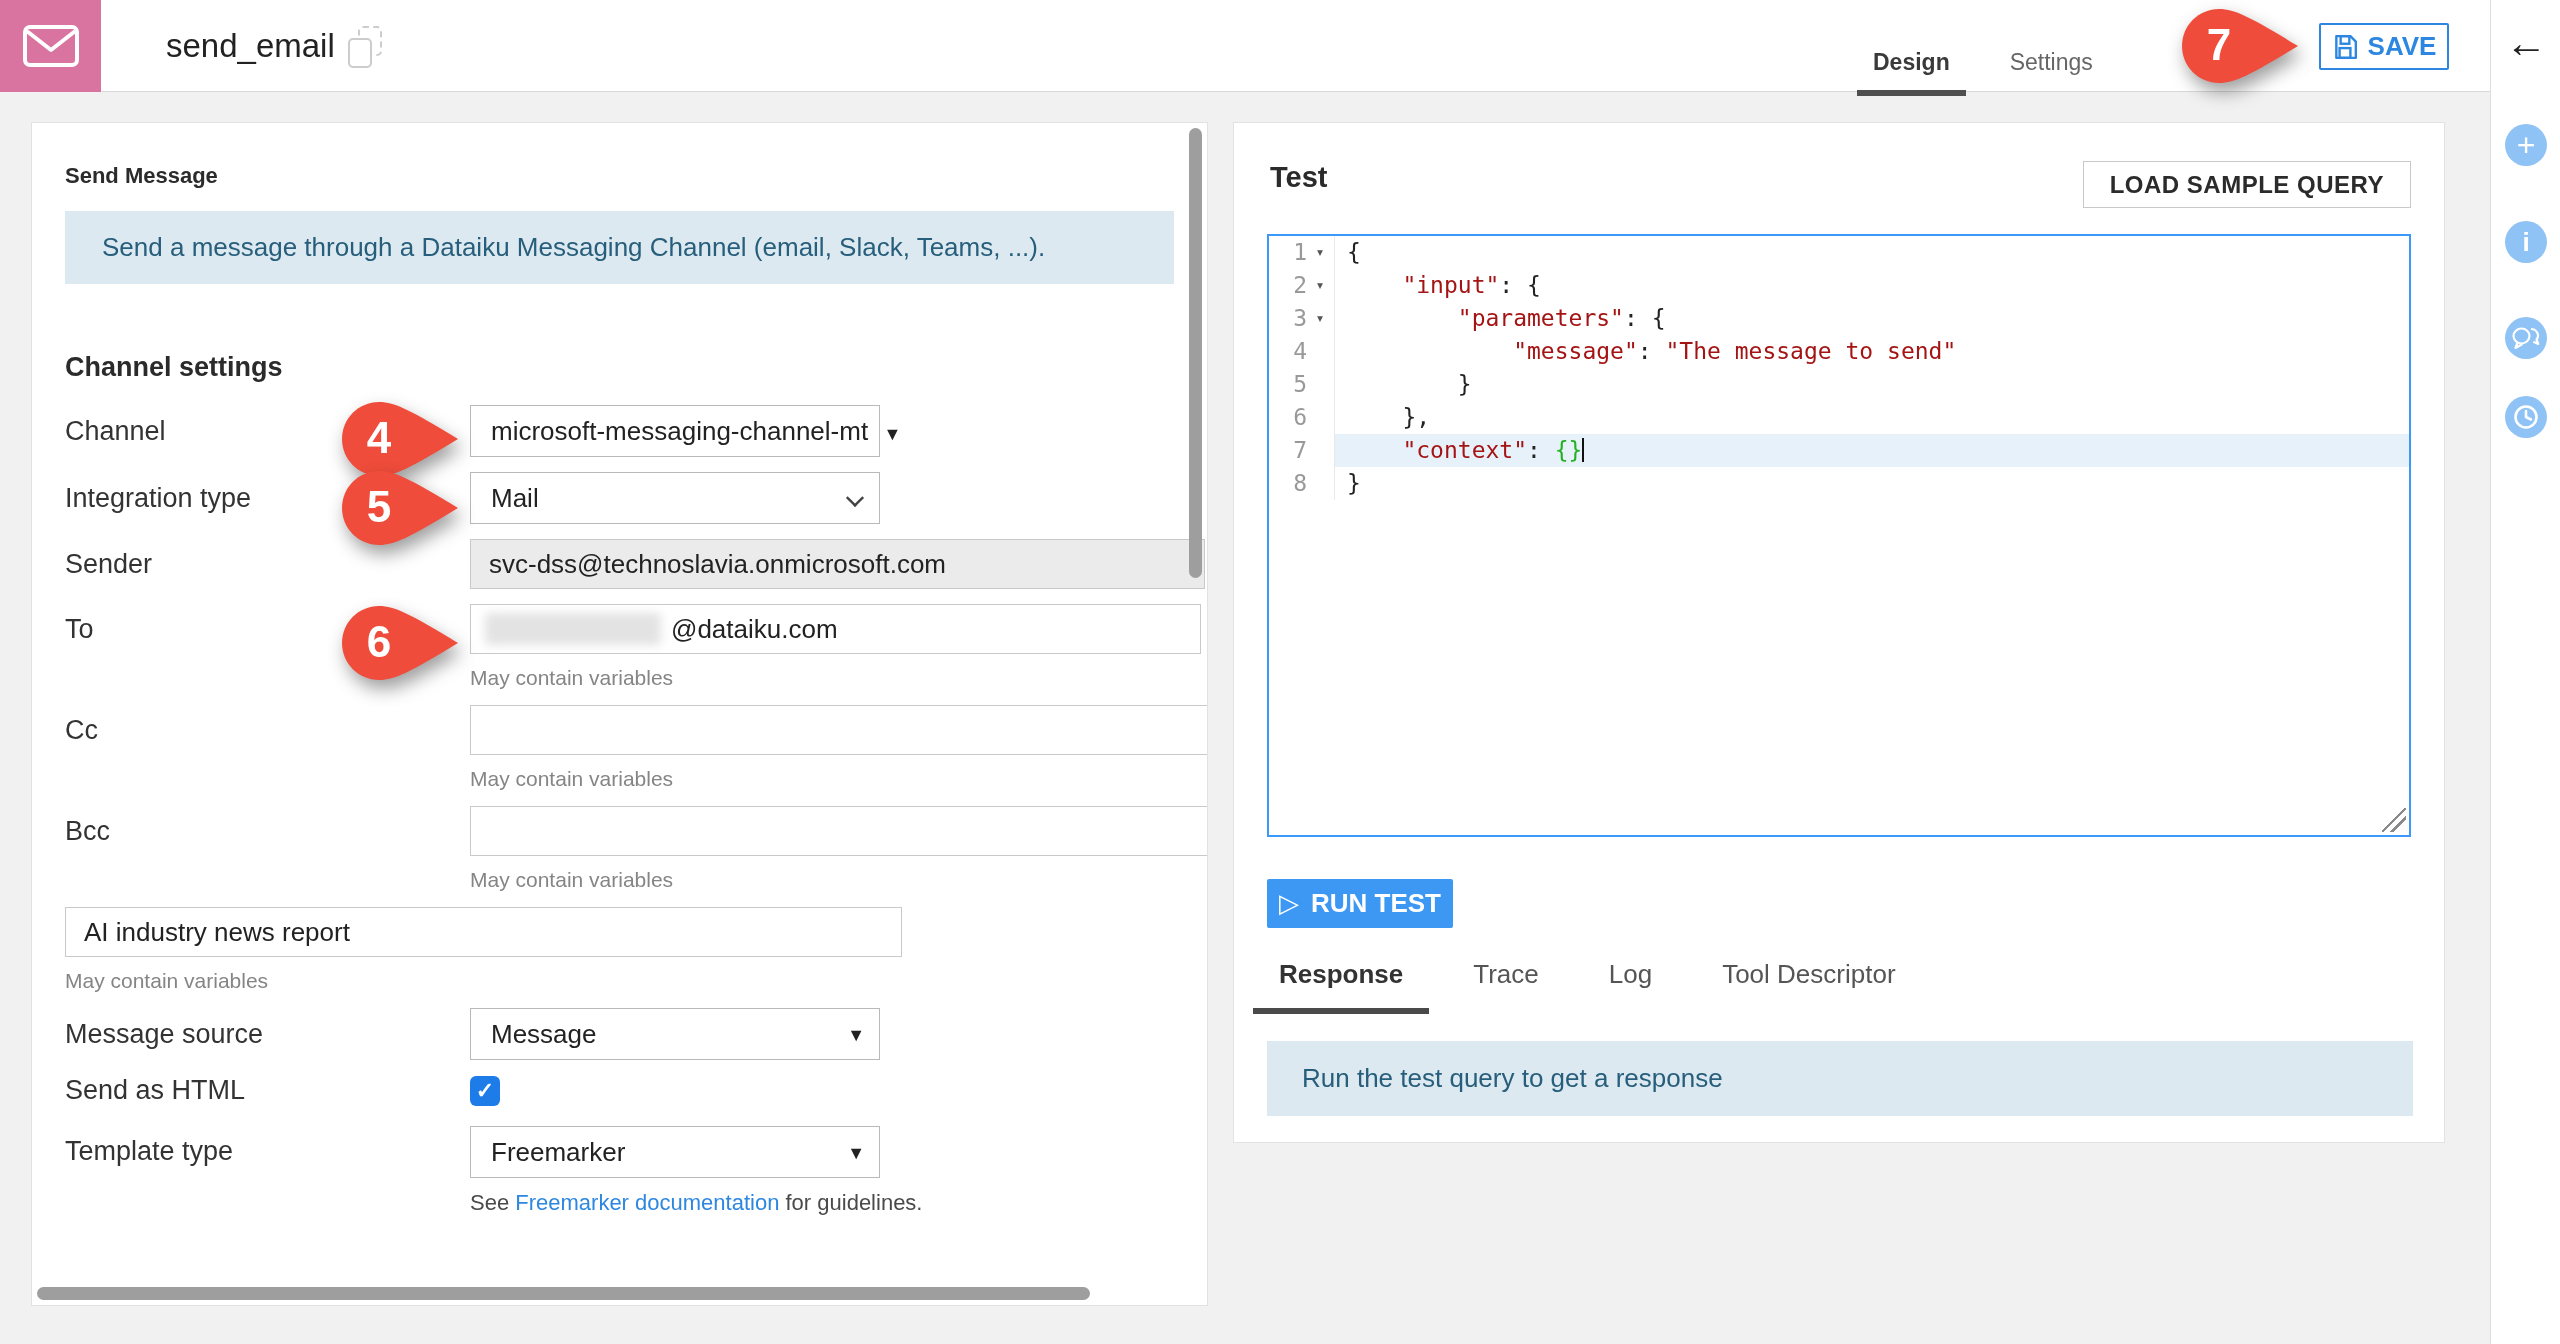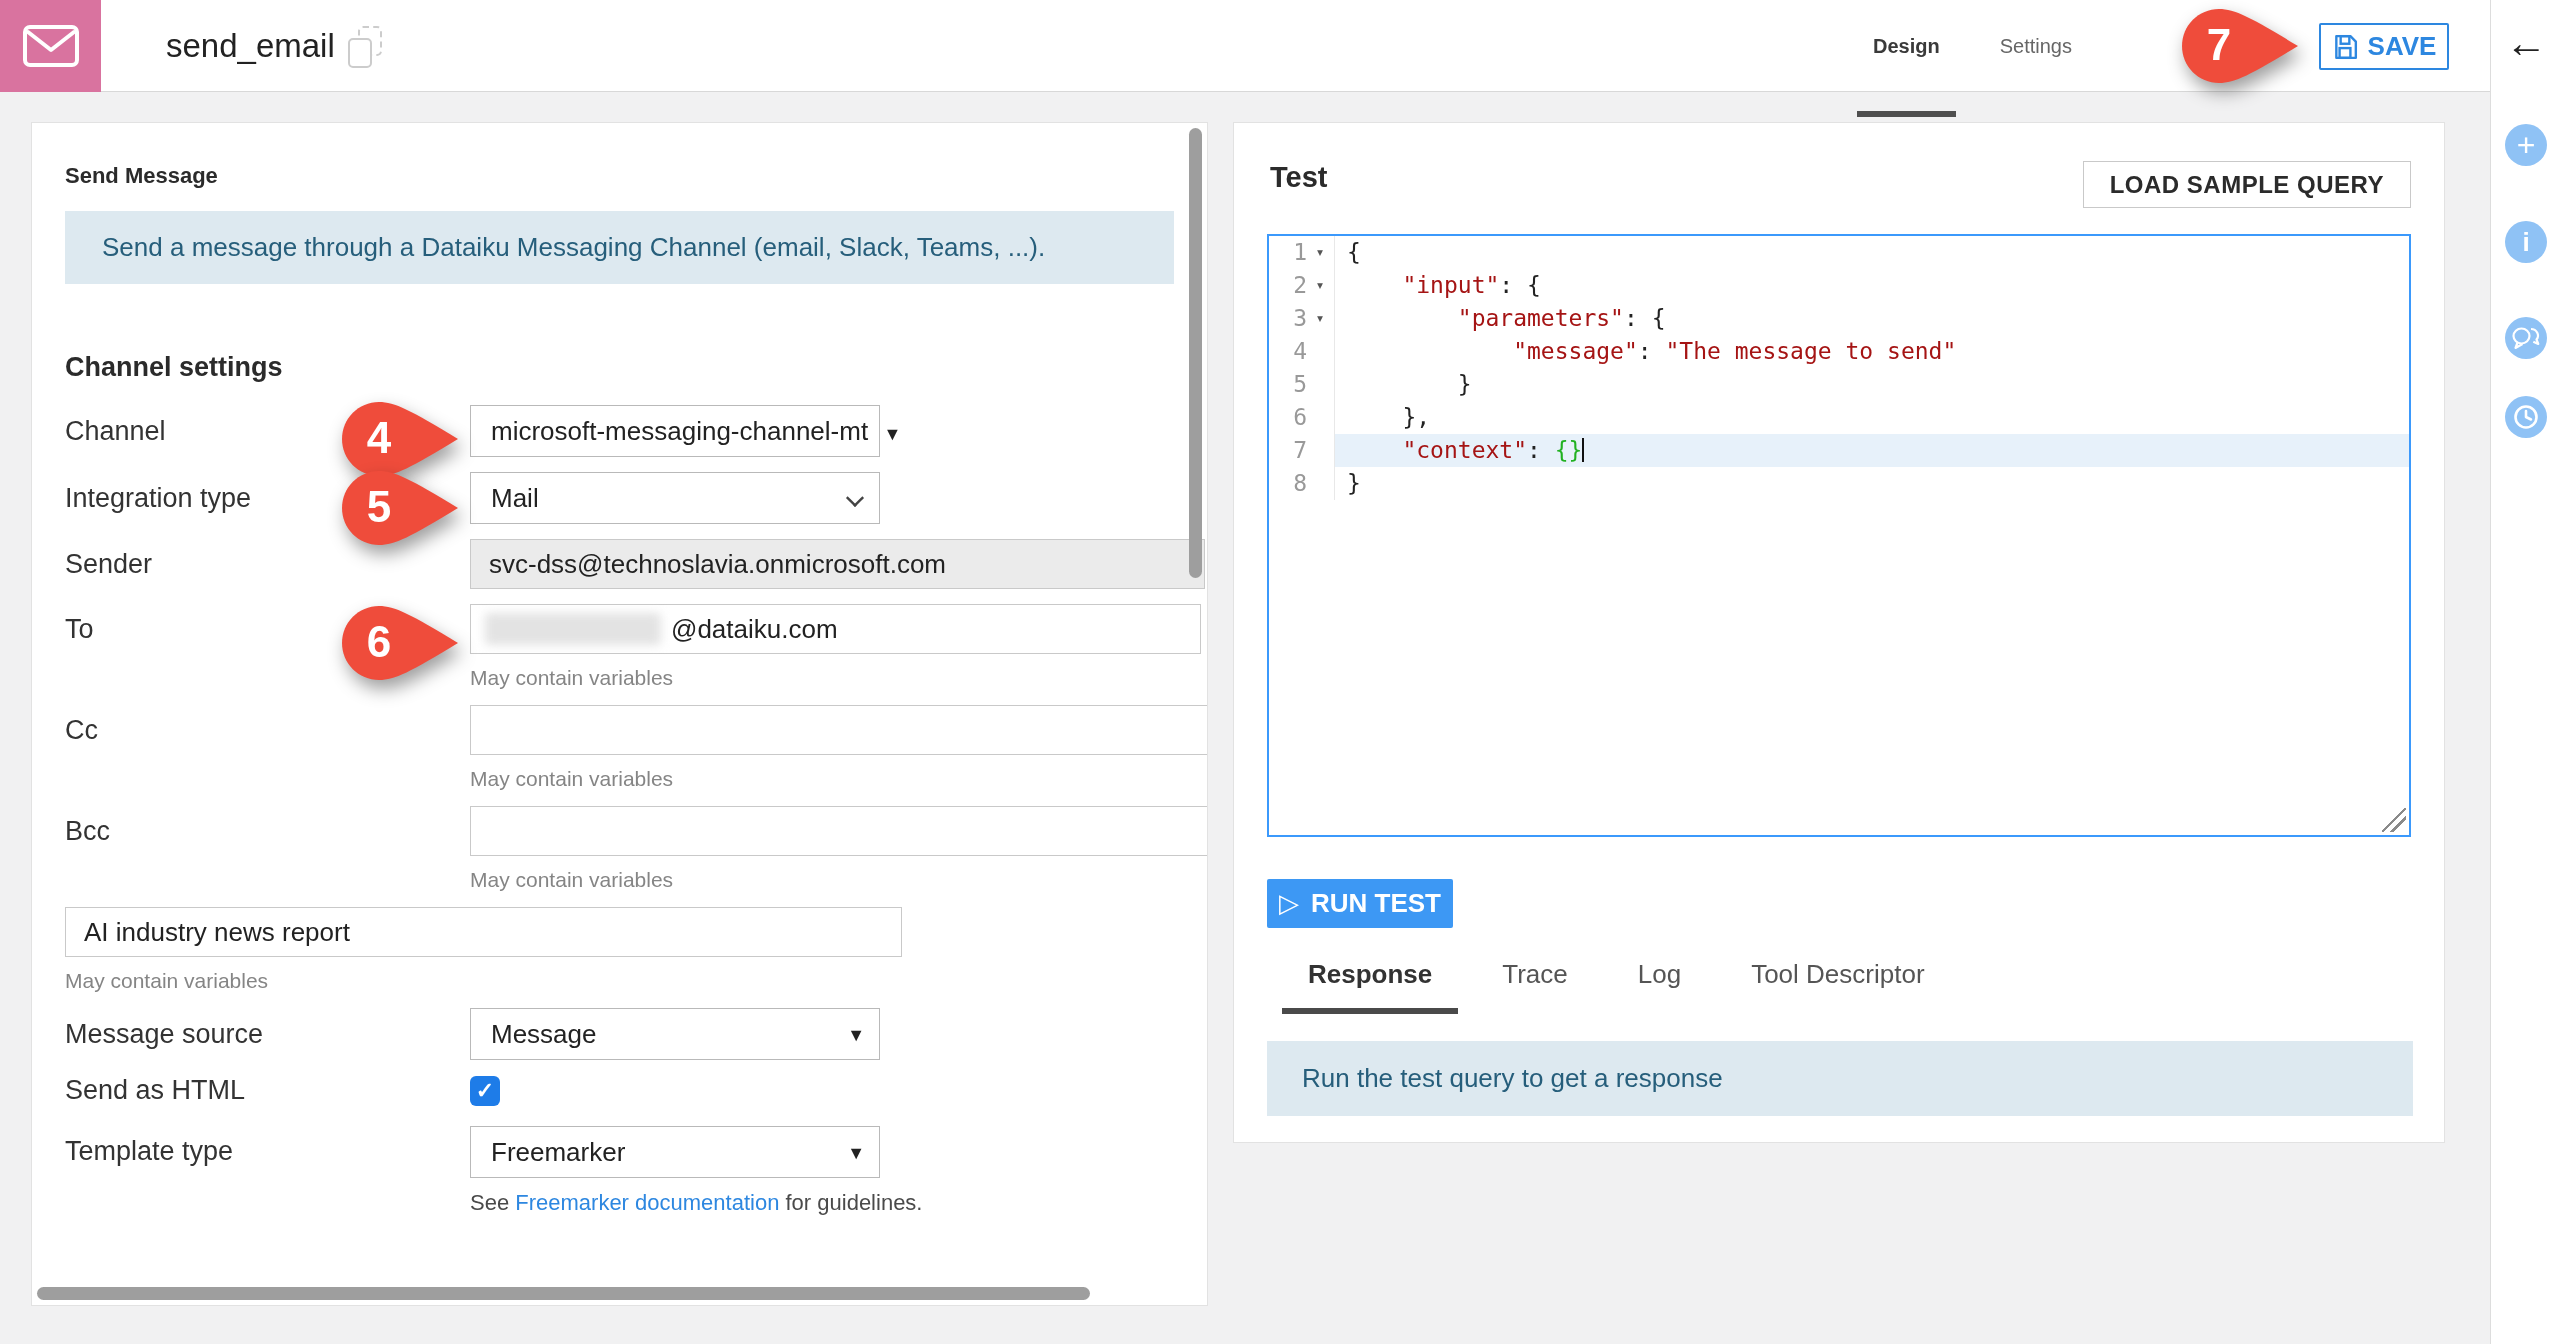--- a/index.html
+++ b/index.html
@@ -7,21 +7,21 @@
   body { font-family:"Liberation Sans", sans-serif; background:#f1f1f2; position:relative; overflow:hidden; color:#333; }
 
   
   .header { position:absolute; left:0; top:0; width:2490px; height:92px; background:#fff; border-bottom:1px solid #d8d8d8; }
   .app-icon { position:absolute; left:0; top:0; width:101px; height:92px; background:#d9739f; display:flex; align-items:center; justify-content:center; }
   .page-title { position:absolute; left:166px; top:0; height:92px; line-height:92px; font-size:33px; font-weight:500; color:#222; }
   .copy-icon { position:absolute; left:348px; top:26px; width:34px; height:42px; }
   .copy-icon .back { position:absolute; right:0; top:0; width:24px; height:30px; border:2px dashed #ccc; border-radius:5px; }
   .copy-icon .front { position:absolute; left:0; bottom:0; width:24px; height:30px; border:2px solid #ccc; border-radius:5px; background:#fff; }
   .header-tabs { position:absolute; left:1843px; top:0; height:92px; display:flex; }
-  .htab { position:relative; padding:0 30px; height:117px; line-height:92px; font-size:20px; color:#666; cursor:pointer; }
+  .htab { position:relative; padding:16px 30px; height:96px; line-height:92px; font-size:23px; color:#666; cursor:pointer; }
   .htab.active { color:#3a3a3a; font-weight:700; }
   .htab.active::after { content:""; position:absolute; left:14px; right:14px; bottom:0; height:6px; background:#4f4f4f; }
   .save-btn { position:absolute; left:2319px; top:23px; width:130px; height:47px; background:#fff; border:2px solid #2d87e0; border-radius:2px; color:#2d87e0; font-size:26px; font-weight:700; display:flex; align-items:center; justify-content:center; gap:10px; cursor:pointer; font-family:inherit; }
 
   
   .side-strip { position:absolute; right:0; top:0; width:70px; height:1344px; background:#fff; border-left:1px solid #ddd; }
   .back-arrow { position:absolute; left:0; width:70px; top:22px; text-align:center; font-size:42px; color:#222; line-height:1; cursor:pointer; }
   .circ { position:absolute; left:14px; width:42px; height:42px; border-radius:50%; background:#8fc2f5; color:#fff; display:flex; align-items:center; justify-content:center; font-weight:700; cursor:pointer; }
   .circ.plus { top:124px; font-size:32px; font-weight:400; }
   .circ.info { top:221px; font-size:26px; }
@@ -77,21 +77,21 @@
   .code-text { flex:1; white-space:pre; color:#222; padding-left:12px; }
   .cm-line.active .code-text { background:#e7f1fa; }
   .tk-p { color:#222; } .tk-s { color:#a51414; } .tk-g { color:#21b121; }
   .cursor { display:inline-block; width:2px; height:24px; background:#111; vertical-align:-4px; }
   .resize { position:absolute; right:3px; bottom:3px; width:24px; height:24px;
     background:linear-gradient(135deg, transparent 0 46%, #8a8a8a 46% 54%, transparent 54% 66%, #8a8a8a 66% 74%, transparent 74%); }
 
   .run-btn { position:absolute; left:33px; top:756px; width:186px; height:49px; background:#3d98f4; border:none; color:#fff; font-size:26px; font-weight:700; display:flex; align-items:center; justify-content:center; gap:12px; border-radius:2px; cursor:pointer; font-family:inherit; }
   .run-btn .play { font-size:26px; font-weight:400; }
 
-  .rtabs { position:absolute; left:48px; top:836px; display:flex; }
+  .rtabs { position:absolute; left:19px; top:836px; display:flex; }
   .rtab { padding:0 26px 18px 26px; font-size:26px; color:#555; border-bottom:6px solid transparent; cursor:pointer; }
   .rtab + .rtab { margin-left:18px; }
   .rtab.active { color:#333; font-weight:700; border-bottom-color:#4a4a4a; }
   .response-banner { position:absolute; left:33px; top:918px; width:1146px; height:75px; padding-left:35px; }
 
   
   .pin { position:absolute; width:122px; height:78px; filter:drop-shadow(4px 9px 9px rgba(0,0,0,.38)); pointer-events:none; }
   .pin svg { position:absolute; left:0; top:0; }
   .pin .pin-num { position:absolute; left:0; top:50%; width:78px; transform:translateY(-52%); text-align:center; color:#fff; font-size:44px; font-weight:700; }
 </style>

